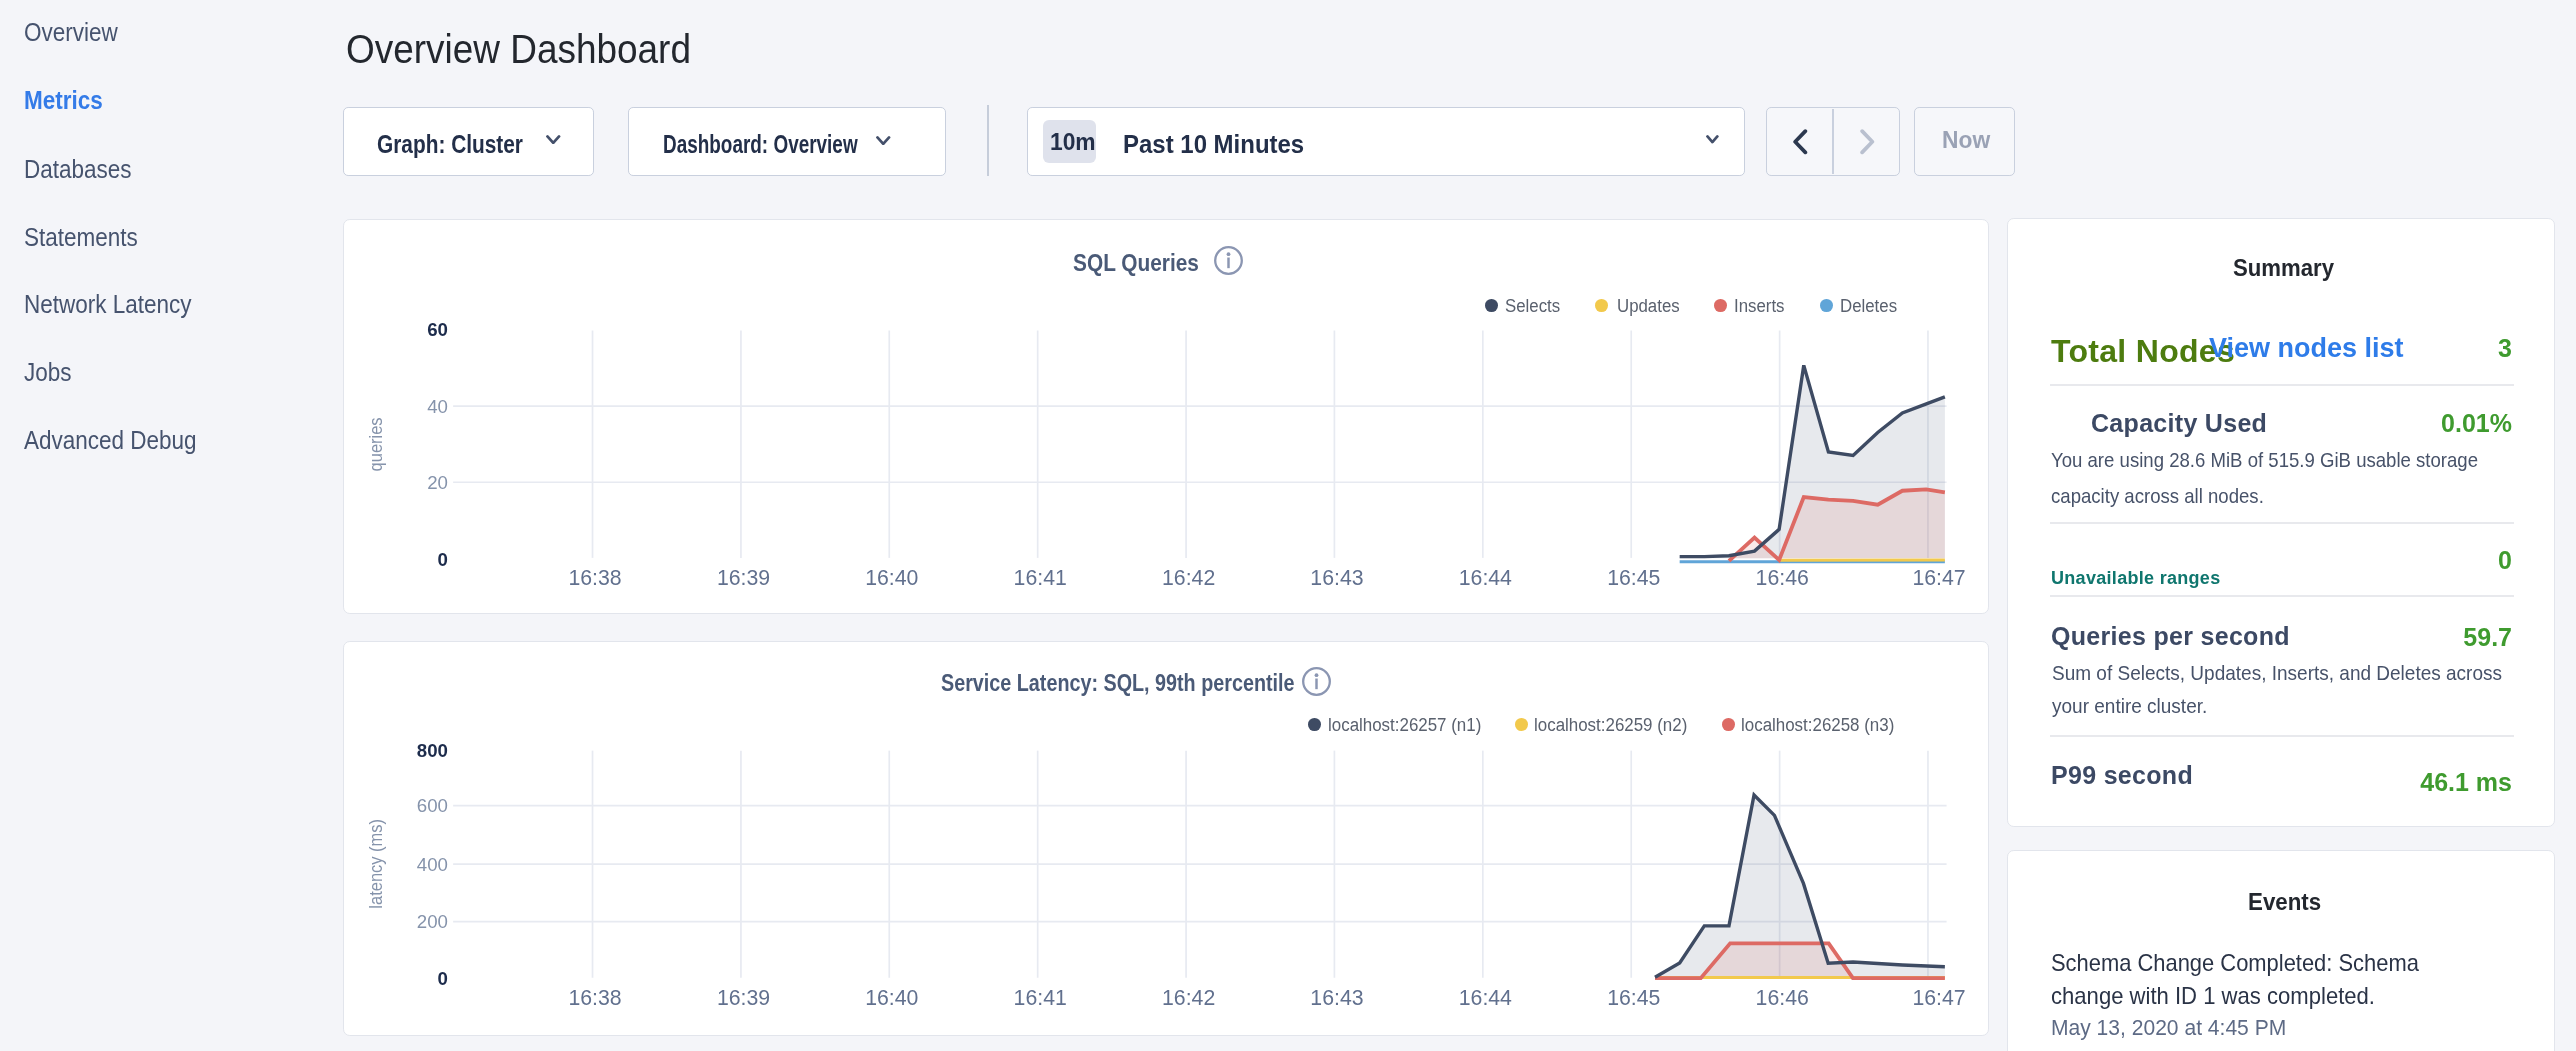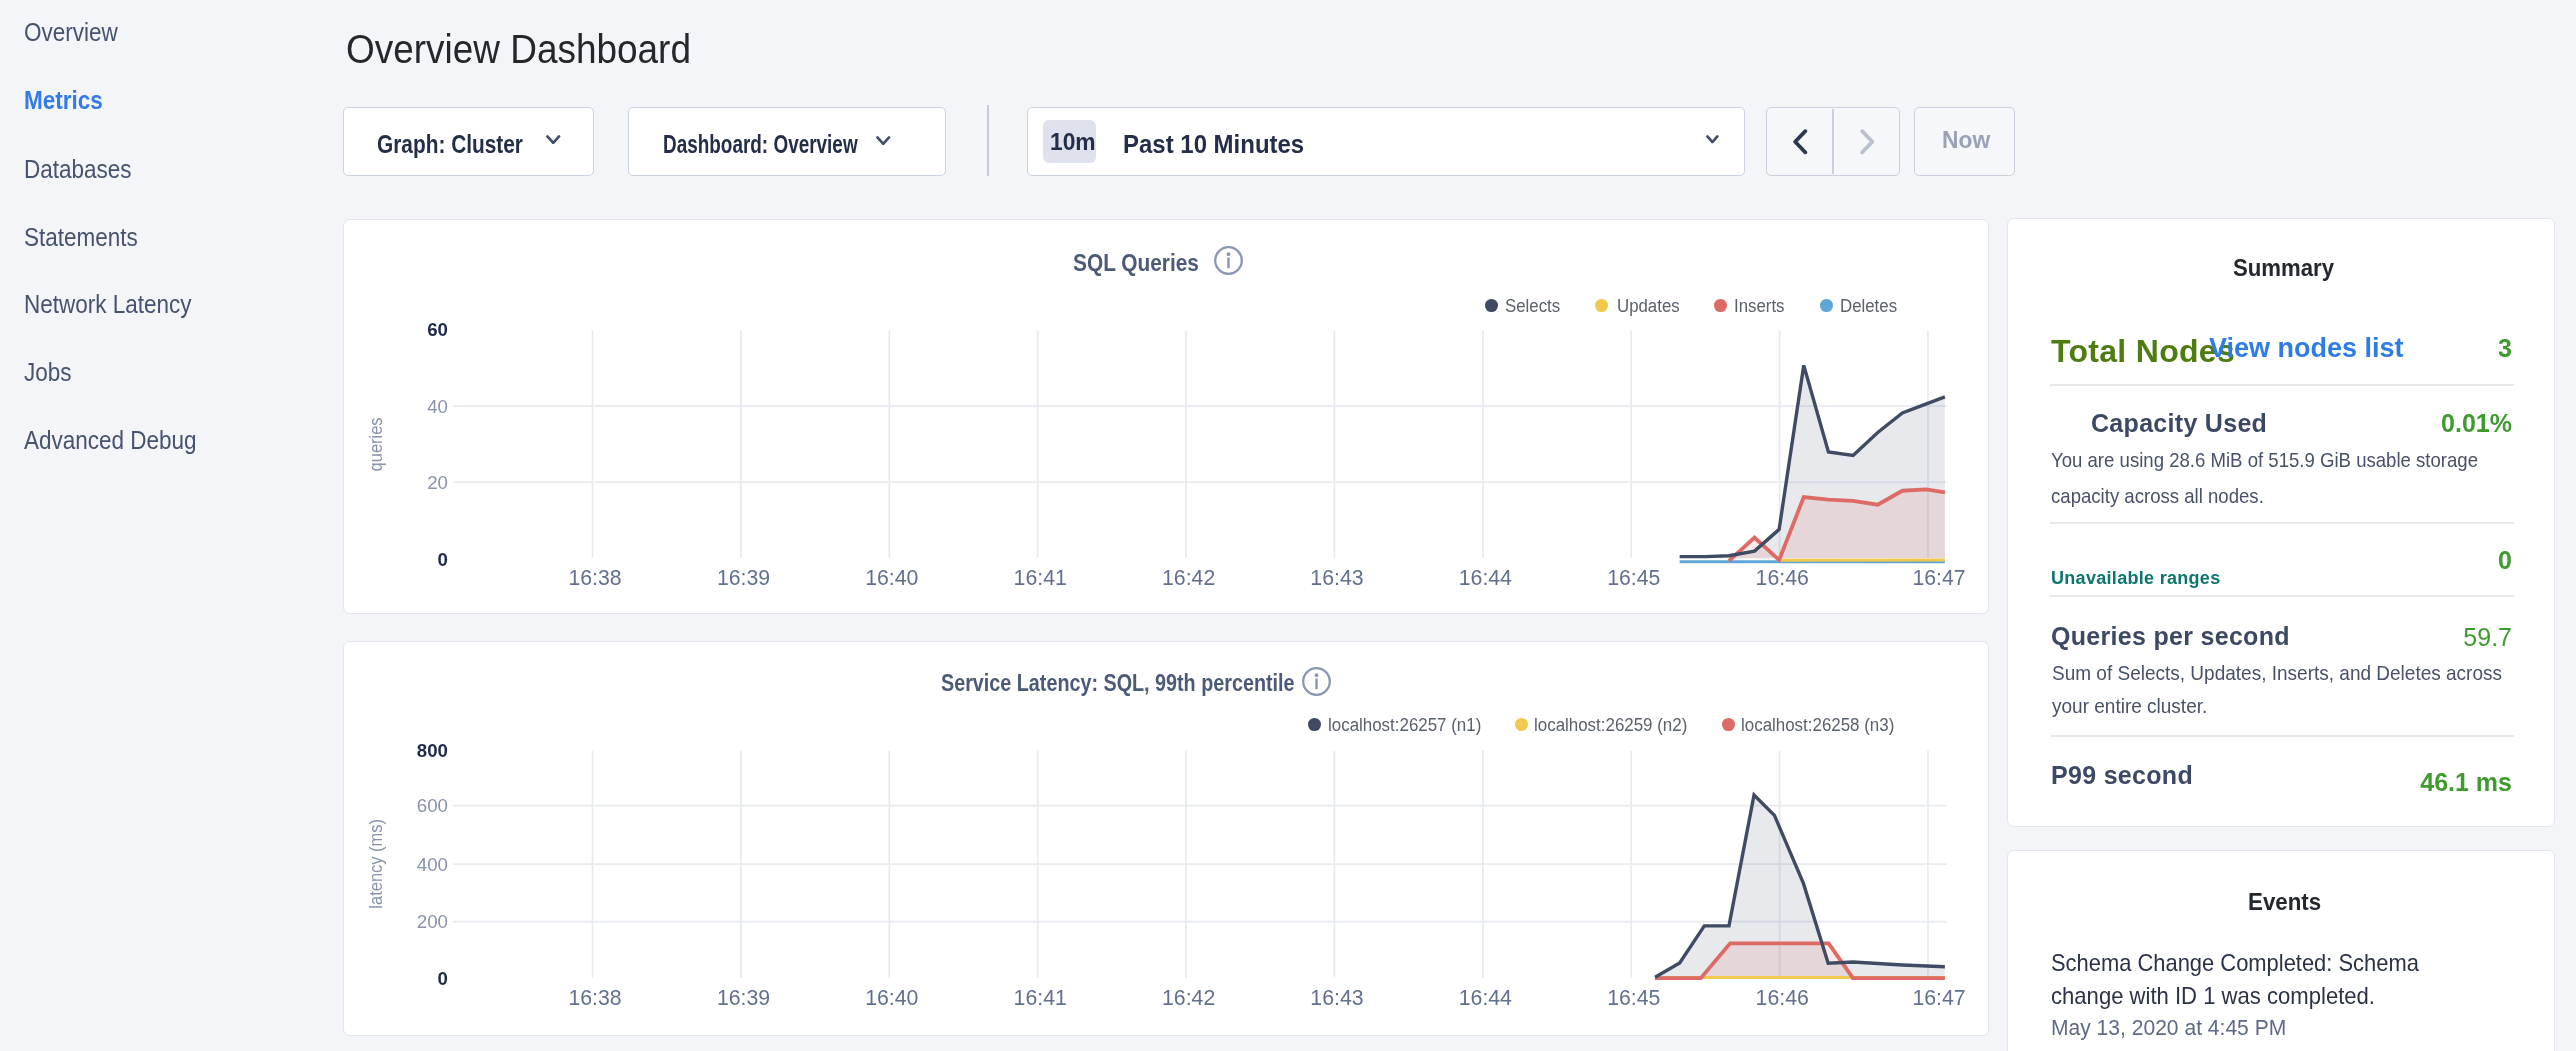--- a/index.html
+++ b/index.html
@@ -153,21 +153,21 @@
 <div class="sdiv" style="top:165px"></div>
 <div style="position:absolute;left:43px;top:192px;font-size:25px;font-weight:bold;color:#3c4964;line-height:1;white-space:nowrap;letter-spacing:0.3px;margin-left:40px;">Capacity Used</div>
 <div style="position:absolute;right:42px;top:192px;font-size:25px;font-weight:bold;color:#3f9b2f;line-height:1;white-space:nowrap;">0.01%</div>
 <div style="position:absolute;left:43px;top:230px;font-size:21px;font-weight:normal;color:#475269;line-height:1;white-space:nowrap;transform:scaleX(0.885);transform-origin:left center;">You are using 28.6 MiB of 515.9 GiB usable storage</div>
 <div style="position:absolute;left:43px;top:266px;font-size:21px;font-weight:normal;color:#475269;line-height:1;white-space:nowrap;transform:scaleX(0.885);transform-origin:left center;">capacity across all nodes.</div>
 <div class="sdiv" style="top:303px"></div>
 <div style="position:absolute;left:43px;top:328px;font-size:18px;font-weight:bold;color:#0f766e;line-height:1;white-space:nowrap;letter-spacing:0.3px;margin-top:22px;">Unavailable ranges</div>
 <div style="position:absolute;right:42px;top:329px;font-size:25px;font-weight:bold;color:#3f9b2f;line-height:1;white-space:nowrap;">0</div>
 <div class="sdiv" style="top:376px"></div>
 <div style="position:absolute;left:43px;top:405px;font-size:25px;font-weight:bold;color:#3c4964;line-height:1;white-space:nowrap;letter-spacing:0.3px;">Queries per second</div>
-<div style="position:absolute;right:42px;top:406px;font-size:25px;font-weight:normal;color:#3f9b2f;line-height:1;white-space:nowrap;">59.7</div>
+<div style="position:absolute;right:42px;top:406px;font-size:25px;font-weight:bold;color:#3f9b2f;line-height:1;white-space:nowrap;">59.7</div>
 <div style="position:absolute;left:44px;top:443px;font-size:21px;font-weight:normal;color:#475269;line-height:1;white-space:nowrap;transform:scaleX(0.905);transform-origin:left center;">Sum of Selects, Updates, Inserts, and Deletes across</div>
 <div style="position:absolute;left:44px;top:476px;font-size:21px;font-weight:normal;color:#475269;line-height:1;white-space:nowrap;transform:scaleX(0.905);transform-origin:left center;">your entire cluster.</div>
 <div class="sdiv" style="top:516px"></div>
 <div style="position:absolute;left:43px;top:544px;font-size:25px;font-weight:bold;color:#3c4964;line-height:1;white-space:nowrap;letter-spacing:0.3px;">P99 second</div>
 <div style="position:absolute;right:42px;top:545px;font-size:25px;font-weight:bold;color:#3f9b2f;line-height:1;white-space:nowrap;margin-top:6px;">46.1 ms</div>
 </aside>
 <aside class="card" style="top:850px;height:340px">
 <div style="position:absolute;left:240px;top:39px;font-size:24px;font-weight:bold;color:#23272e;line-height:1;white-space:nowrap;transform:scaleX(0.93);transform-origin:left center;">Events</div>
 <div style="position:absolute;left:43px;top:100px;font-size:24px;font-weight:normal;color:#2a3346;line-height:1;white-space:nowrap;transform:scaleX(0.913);transform-origin:left center;">Schema Change Completed: Schema</div>
 <div style="position:absolute;left:43px;top:133px;font-size:24px;font-weight:normal;color:#2a3346;line-height:1;white-space:nowrap;transform:scaleX(0.92);transform-origin:left center;">change with ID 1 was completed.</div>

